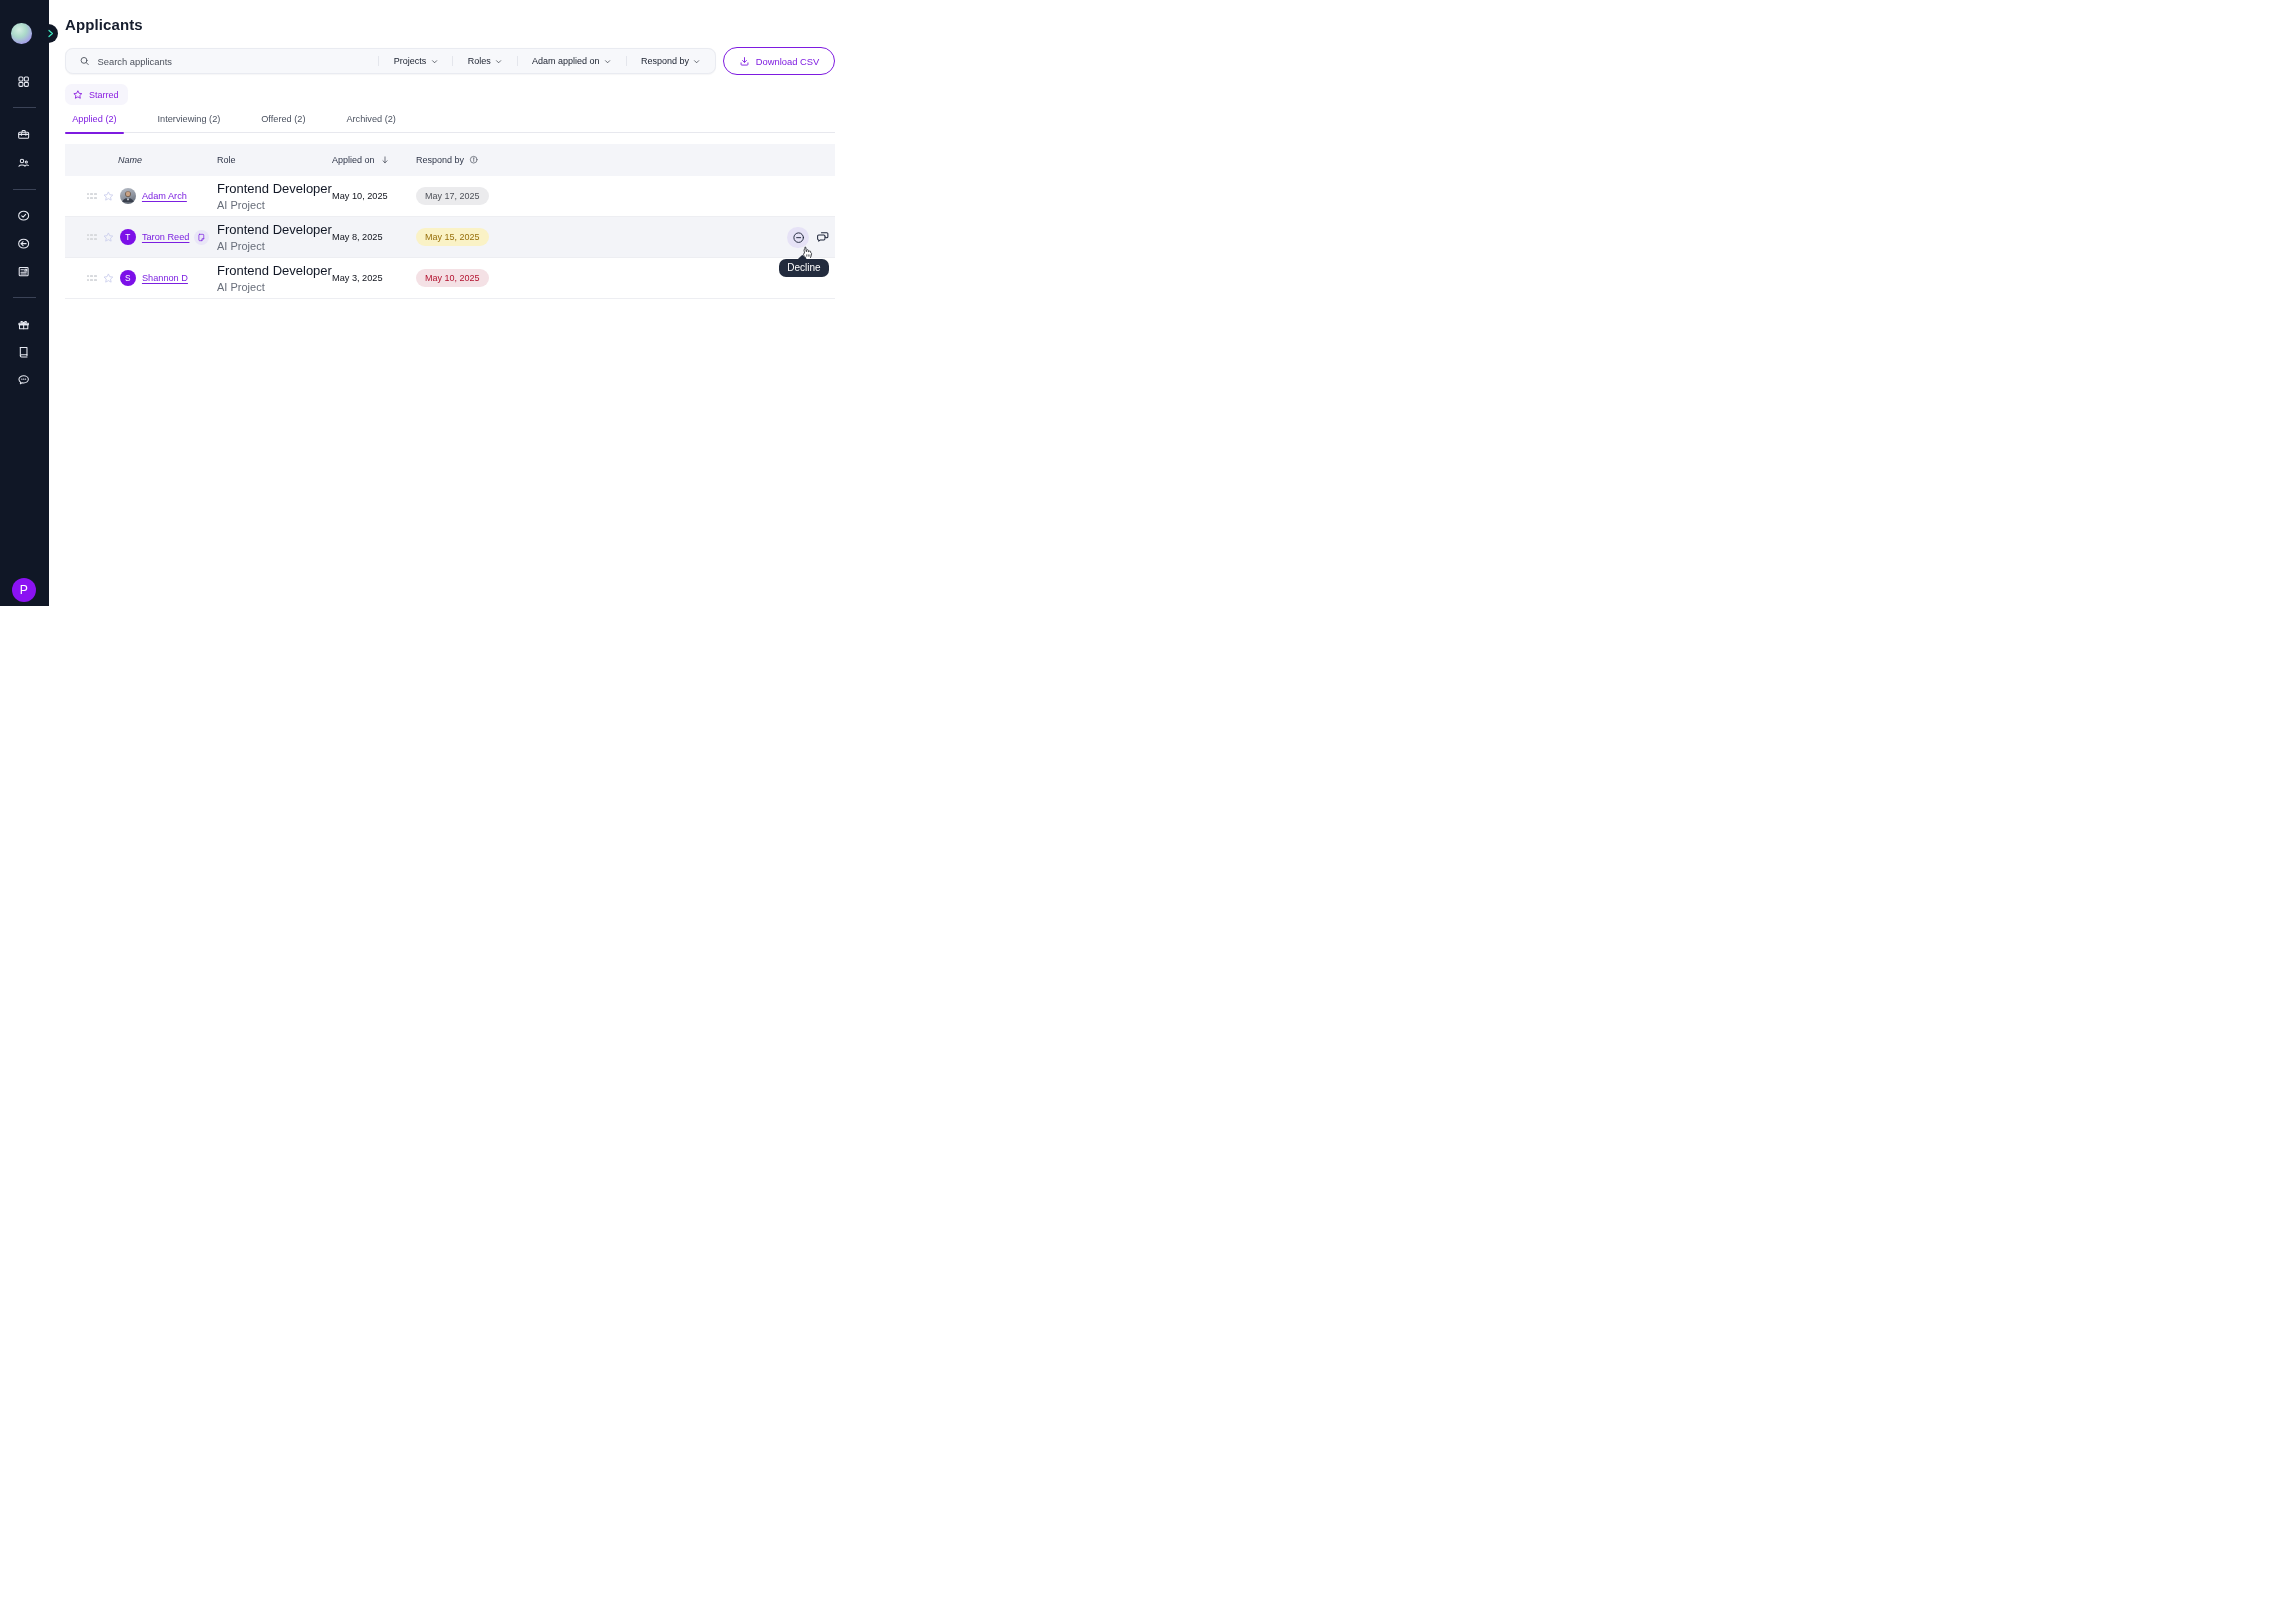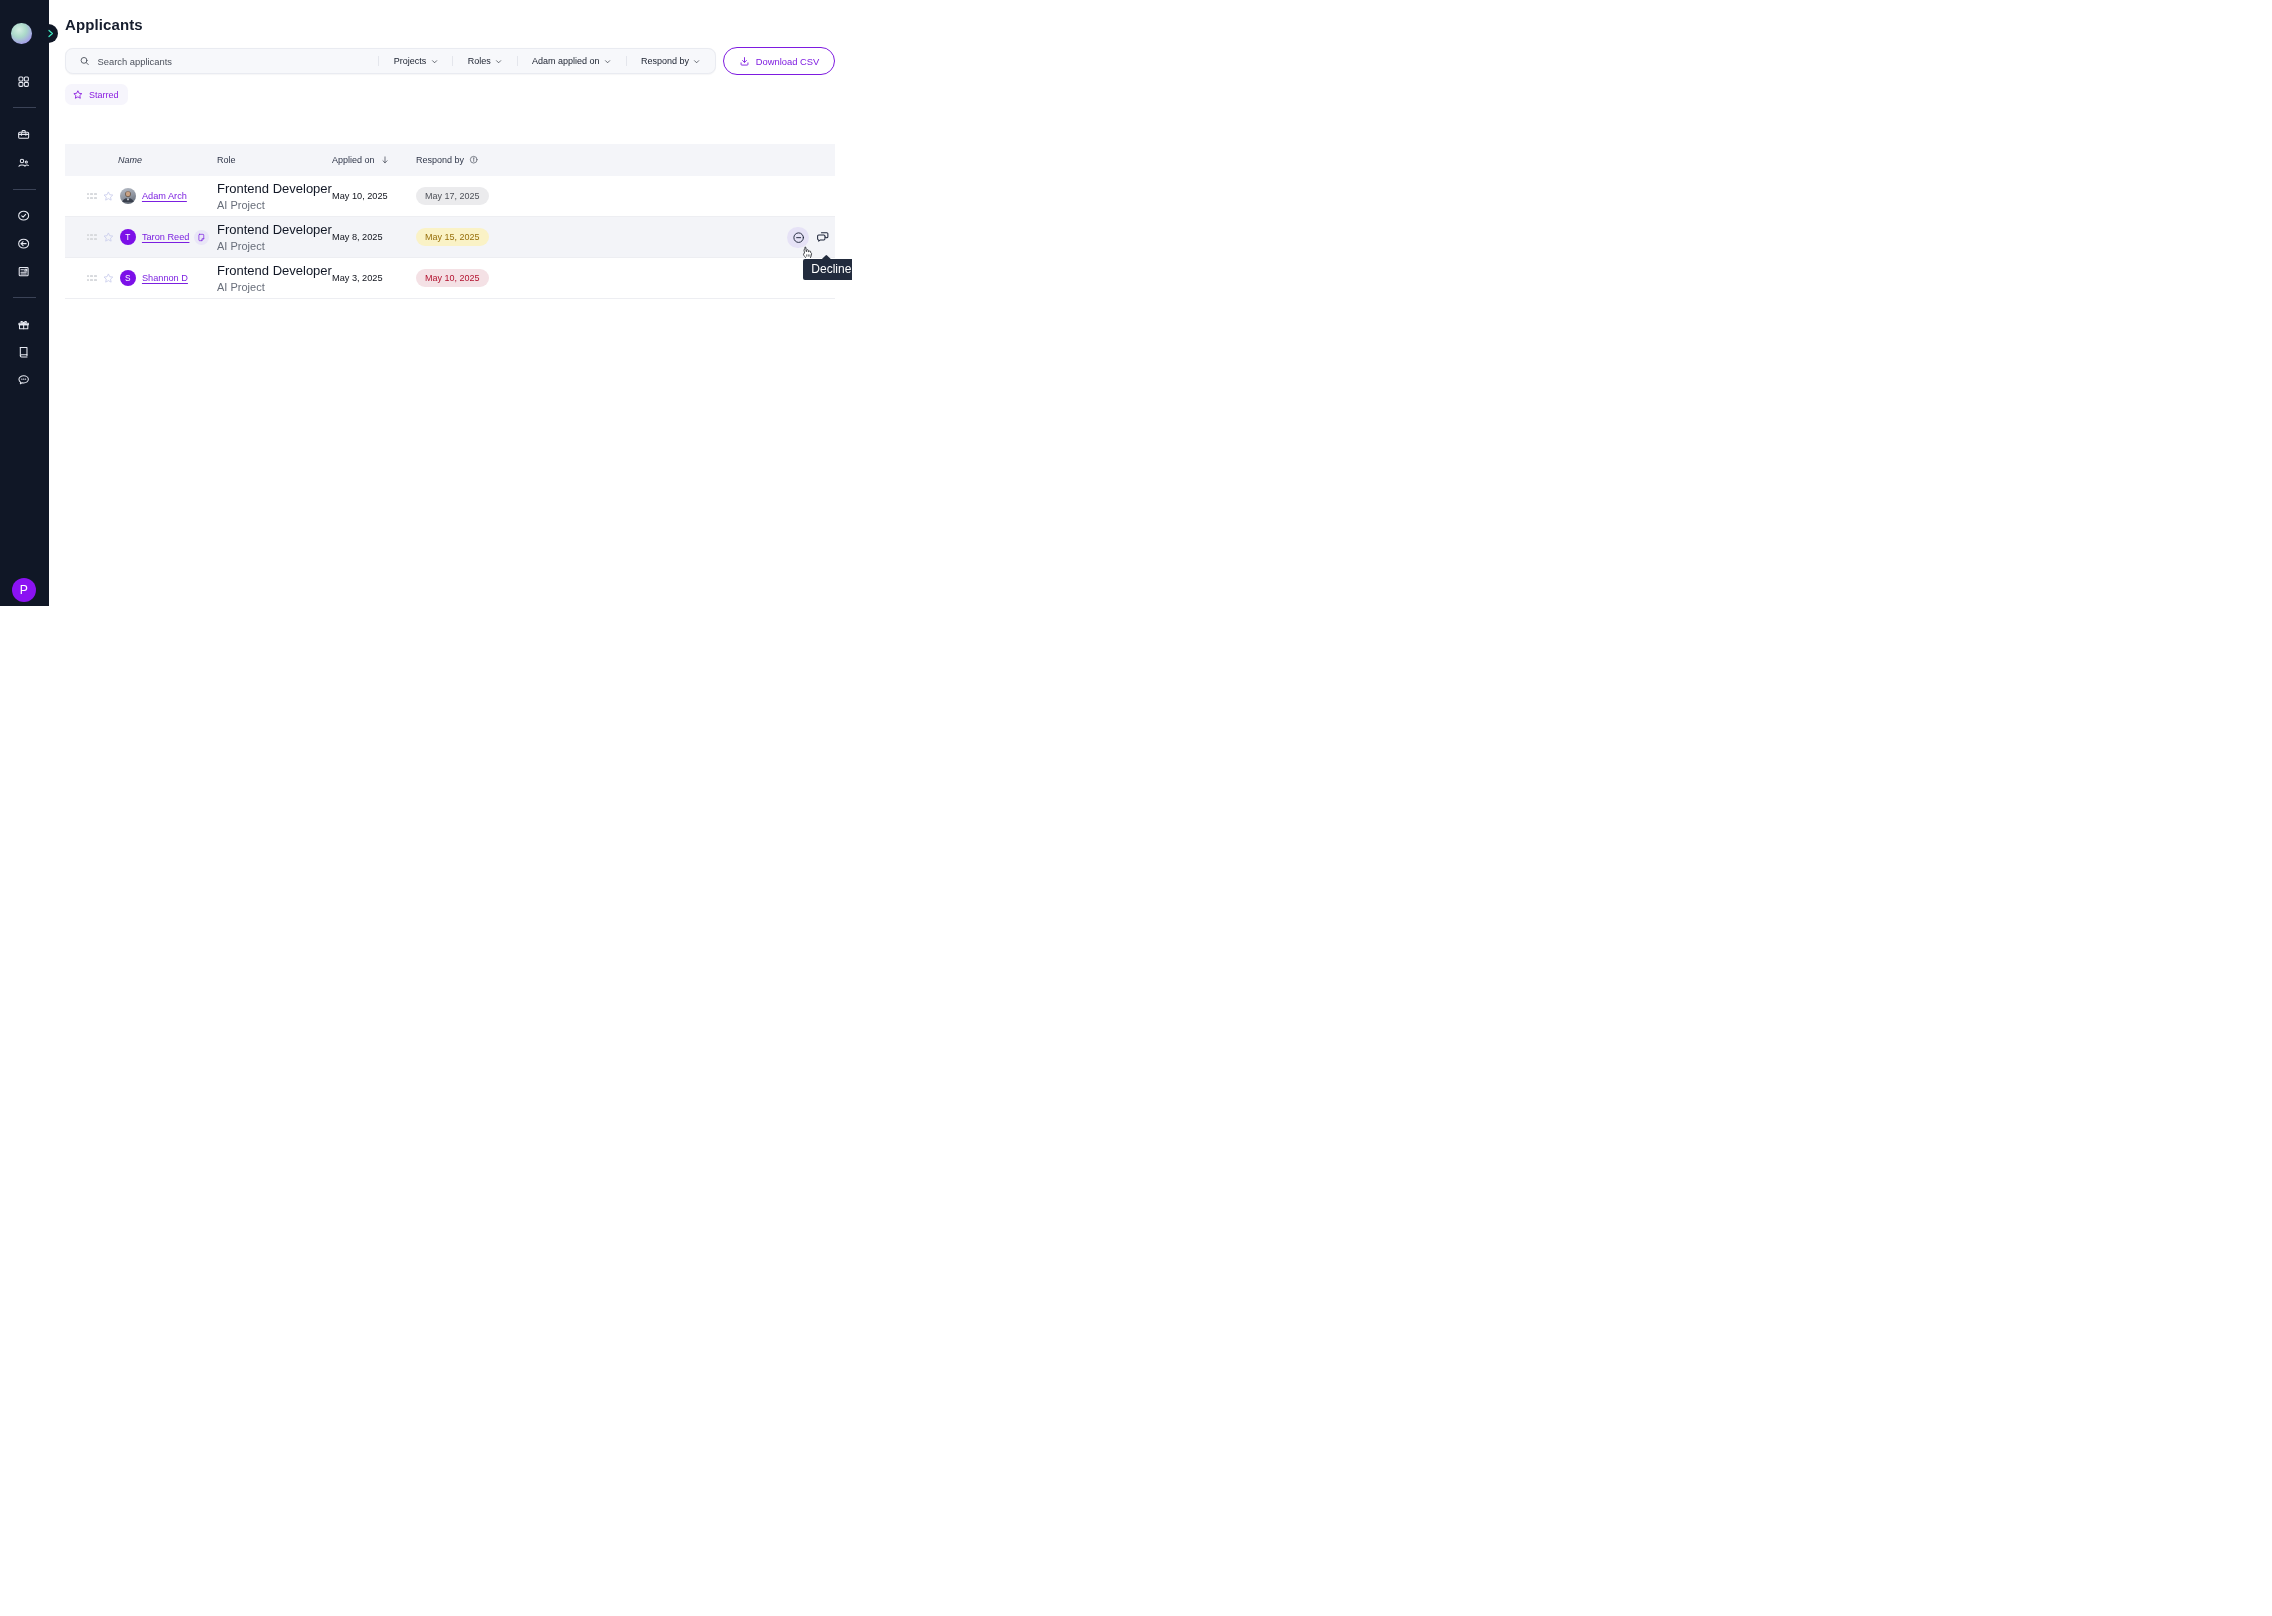--- a/index.html
+++ b/index.html
@@ -81,22 +81,22 @@
   .pill.neutral { background:#ebebed; color:#4e5158; }
   .pill.warning { background:#faf2c6; color:#97700c; }
   .pill.danger  { background:#f4e1e5; color:#b31330; }
 
   .row-actions { position:absolute; top:0; right:4.4px; height:41px; display:flex; align-items:center; gap:7.2px; }
   .decline-btn { width:21.6px; height:21.6px; border-radius:50%; background:#e6e2f6; display:flex;
                  align-items:center; justify-content:center; cursor:pointer; }
   .chat-btn { width:14.4px; height:14.4px; display:flex; align-items:center; justify-content:center; cursor:pointer; }
   .cursor-hand { position:absolute; left:735px; top:28px; pointer-events:none; }
 
-  .tooltip { position:absolute; left:714px; top:259px; background:#222b3d; color:#fff; font-size:12px;
-             padding:2.8px 8.3px 3.9px; border-radius:2px; white-space:nowrap;margin-left:24px; }
+  .tooltip { position:absolute; left:714px; top:259px; background:#222b3d; color:#fff; font-size:10px;
+             padding:2.8px 8.3px 3.9px; border-radius:7px; white-space:nowrap; }
   .tooltip::before { content:""; position:absolute; left:20px; top:-2.8px; width:6.7px; height:6.7px;
                      background:#222b3d; transform:rotate(45deg); border-radius:1.1px; }
 </style>
 </head>
 <body>
 
 <div class="app">
 
   <div class="sidebar">
     <div class="logo"></div>
@@ -233,20 +233,26 @@
       <span>Download CSV</span>
     </button>
 
     <div class="starred-chip">
       <svg width="11.7" height="11.7" viewBox="0 0 24 24" fill="none" stroke="#8a1ce0" stroke-width="1.8" stroke-linejoin="round">
           <path d="M12 3.6l2.5 5.2 5.7.7-4.2 3.9 1.1 5.6-5.1-2.8-5.1 2.8 1.1-5.6-4.2-3.9 5.7-.7z"></path>
         </svg>
       <span>Starred</span>
     </div>
 
+    <div class="tabs">
+      <span class="tab active">Applied (2)</span>
+      <span class="tab">Interviewing (2)</span>
+      <span class="tab">Offered (2)</span>
+      <span class="tab">Archived (2)</span>
+    </div>
 
     <div class="table">
       <div class="thead">
         <div class="th th-name">
           <span>Name</span>
         </div>
         <div class="th">
           <span>Role</span>
         </div>
         <div class="th">

